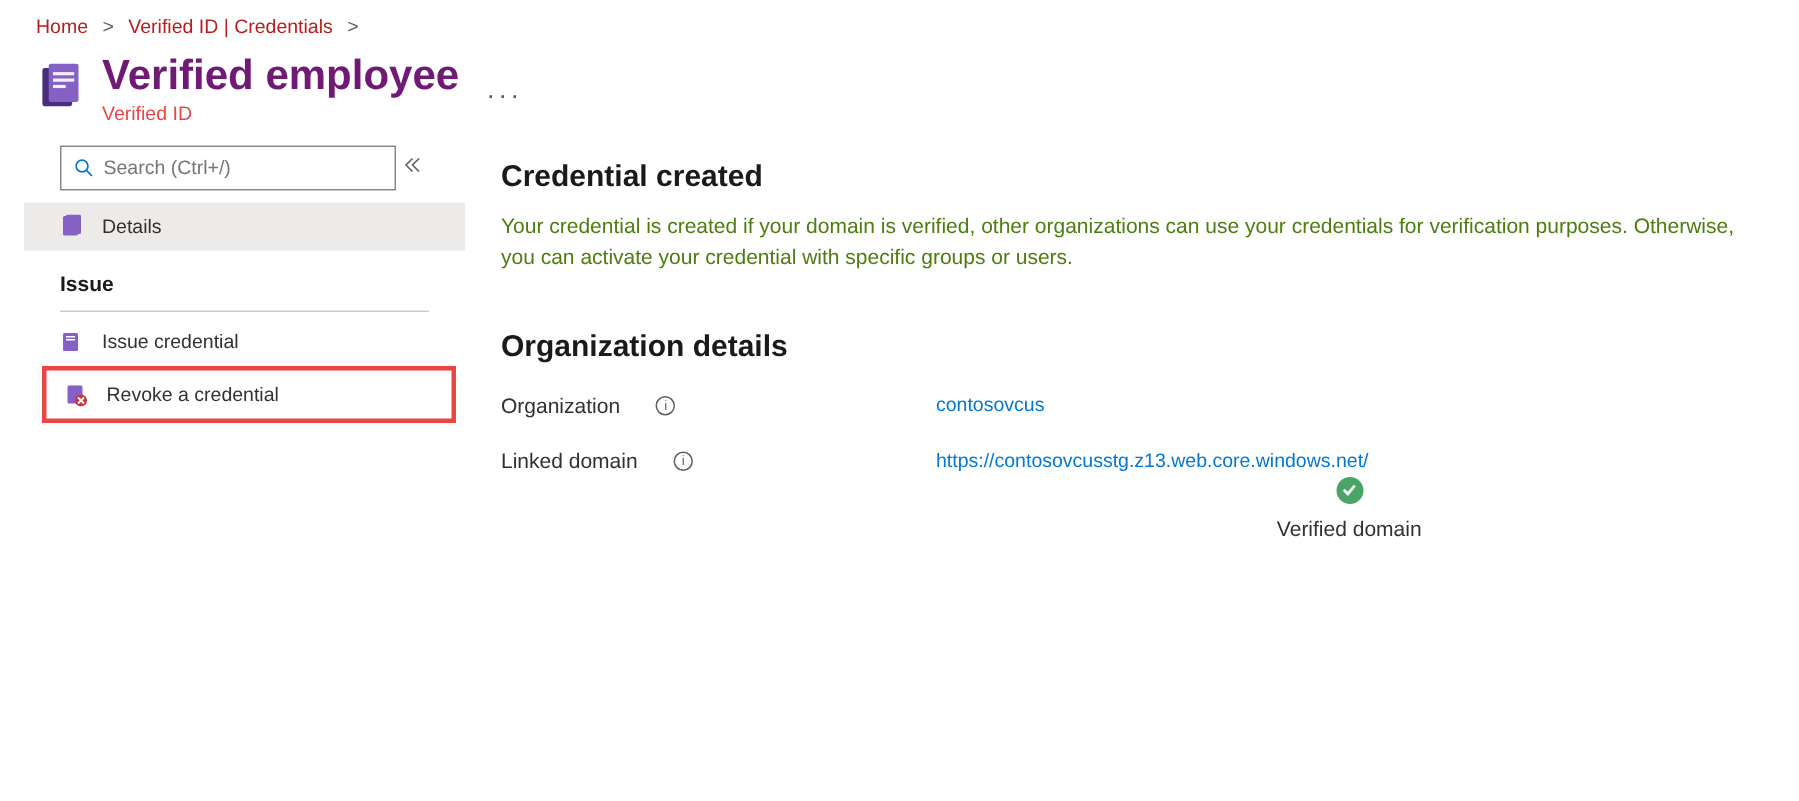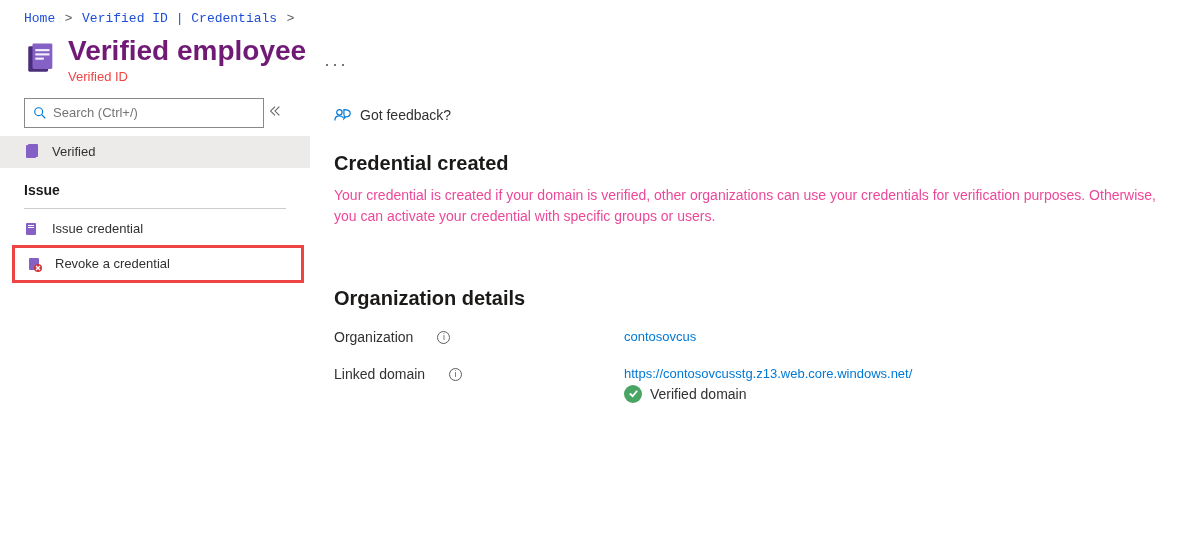--- a/index.html
+++ b/index.html
@@ -1,30 +1,30 @@
 <!DOCTYPE html>
 <html><head>
 <meta charset="utf-8">
 <style>
   * { box-sizing: border-box; margin: 0; padding: 0; }
   body { font-family: "Segoe UI", -apple-system, sans-serif; font-size: 14px; color: #323130; background: #fff; width: 1199px; }
   
   .breadcrumb { padding: 10px 24px 4px; font-size: 13px; }
-  .breadcrumb a { color: #1d4ed8; text-decoration: none; font-family: Liberation Mono, monospace; }
+  .breadcrumb a { color: #b91c1c; text-decoration: none; }
   .breadcrumb .sep { color: #605e5c; margin: 0 6px; }
   
   .header { display: flex; align-items: flex-start; padding: 6px 24px 14px; }
   .header-icon { width: 34px; height: 34px; margin-right: 10px; margin-top: 6px; flex-shrink: 0; }
   .header-text h1 { font-size: 28px; font-weight: 600; color: #701a75; line-height: 1.1; }
   .header-text .subtitle { font-size: 13px; color: #ef4444; margin-top: 2px; }
   .more-btn { margin-left: 18px; margin-top: 18px; font-size: 18px; letter-spacing: 2px; color: #605e5c; cursor: pointer; background: none; border: none; }
   
   .layout { display: flex; }
   
-  .sidebar { width: 310px; flex-shrink: 0; }
+  .sidebar { width: 310px; flex-shrink: 0; padding-left: 16px; }
   .search-row { display: flex; align-items: center; padding: 0 24px 8px; }
   .search-box { display: flex; align-items: center; border: 1px solid #8a8886; height: 30px; width: 240px; padding: 0 8px; }
   .search-box input { border: none; outline: none; flex: 1; font-size: 13px; color: #605e5c; background: transparent; }
   .search-icon { color: #0078d4; margin-right: 6px; flex-shrink: 0; }
   .collapse-btn { margin-left: auto; color: #605e5c; cursor: pointer; font-size: 12px; padding: 4px; }
   
   .nav-item { display: flex; align-items: center; padding: 8px 24px; cursor: pointer; font-size: 13px; }
   .nav-item.active { background: #edebe9; }
   .nav-item .nav-icon { width: 16px; height: 16px; margin-right: 12px; flex-shrink: 0; }
   
@@ -33,27 +33,27 @@
   
   .highlight-box { border: 3px solid #ef4444; margin: 0 6px 0 12px; }
   .highlight-box .nav-item { padding-left: 12px; }
   
   .main { flex: 1; padding: 0 24px 24px 24px; }
   .feedback-row { display: flex; align-items: center; padding: 8px 0 18px; }
   .feedback-link { display: flex; align-items: center; color: #323130; text-decoration: none; font-size: 14px; cursor: pointer; }
   .feedback-icon { color: #0078d4; margin-right: 8px; }
   
   .section-h2 { font-size: 20px; font-weight: 600; margin: 10px 0 10px; color: #1b1a19; }
-  .section-p { font-size: 14px; color: #ec4899; line-height: 1.5; margin-bottom: 60px; max-width: 880px; }
+  .section-p { font-size: 14px; color: #4d7c0f; line-height: 1.5; margin-bottom: 38px; max-width: 880px; }
   
   .details-grid { display: grid; grid-template-columns: 290px 1fr; row-gap: 20px; font-size: 14px; margin-top: 18px; }
   .label-cell { display: flex; align-items: flex-start; color: #323130; gap: 24px; padding-top: 1px; }
   .info-icon { width: 13px; height: 13px; border: 1px solid #605e5c; border-radius: 50%; display: inline-flex; align-items: center; justify-content: center; font-size: 9px; color: #605e5c; margin-top: 2px; }
   .value-cell a { color: #0078d4; text-decoration: none; font-size: 13px; }
-  .verified-row { display: flex; align-items: center; margin-top: 4px; gap: 8px; }
+  .verified-row { display: flex; align-items: center; margin-top: 4px; gap: 8px; flex-direction: column; }
   .check-badge { width: 18px; height: 18px; border-radius: 50%; background: #4aa564; display: flex; align-items: center; justify-content: center; }
   .check-badge svg { width: 11px; height: 11px; }
   
   svg.cred-icon { fill: #7f3fbf; }
 </style>
 </head>
 <body>
 
 <nav class="breadcrumb">
   <a href="#">Home</a>
@@ -92,21 +92,21 @@
             <path d="M8 3 L3 8 L8 13 M13 3 L8 8 L13 13" fill="none" stroke="#605e5c" stroke-width="1.2"></path>
           </svg>
       </span>
     </div>
 
     <div class="nav-item active">
       <svg class="nav-icon" viewBox="0 0 16 16">
         <rect x="2" y="1" width="10" height="13" rx="1" fill="#8661c5"></rect>
         <rect x="4" y="0" width="10" height="13" rx="1" fill="#8661c5"></rect>
       </svg>
-      <span>Verified</span>
+      <span>Details</span>
     </div>
 
     <div class="nav-section">Issue</div>
     <div class="nav-divider"></div>
 
     <div class="nav-item">
       <svg class="nav-icon" viewBox="0 0 16 16">
         <rect x="2" y="2" width="10" height="12" rx="1" fill="#8661c5"></rect>
         <rect x="4" y="4" width="6" height="1" fill="#fff"></rect>
         <rect x="4" y="6" width="6" height="1" fill="#fff"></rect>
@@ -121,30 +121,20 @@
           <circle cx="11" cy="12" r="4" fill="#d13438"></circle>
           <line x1="9" y1="10" x2="13" y2="14" stroke="#fff" stroke-width="1.2"></line>
           <line x1="13" y1="10" x2="9" y2="14" stroke="#fff" stroke-width="1.2"></line>
         </svg>
         <span>Revoke a credential</span>
       </div>
     </div>
   </aside>
 
   <main class="main">
-    <div class="feedback-row">
-      <a class="feedback-link">
-        <svg class="feedback-icon" width="18" height="18" viewBox="0 0 20 20">
-          <circle cx="6" cy="7" r="3" fill="none" stroke="#0078d4" stroke-width="1.3"></circle>
-          <path d="M1 16 Q1 11 6 11 Q9 11 10 13" fill="none" stroke="#0078d4" stroke-width="1.3"></path>
-          <path d="M11 4 Q18 4 18 8 Q18 12 13 12 L11 14 L11.5 11.5 Q11 10 11 8 Q11 4 11 4 Z" fill="none" stroke="#0078d4" stroke-width="1.3"></path>
-        </svg>
-        <span>Got feedback?</span>
-      </a>
-    </div>
 
     <h2 class="section-h2">Credential created</h2>
     <p class="section-p">Your credential is created if your domain is verified, other organizations can use your credentials for verification purposes. Otherwise, you can activate your credential with specific groups or users.</p>
 
     <h2 class="section-h2">Organization details</h2>
 
     <div class="details-grid">
       <div class="label-cell">
         <span>Organization</span>
         <span class="info-icon">i</span>

